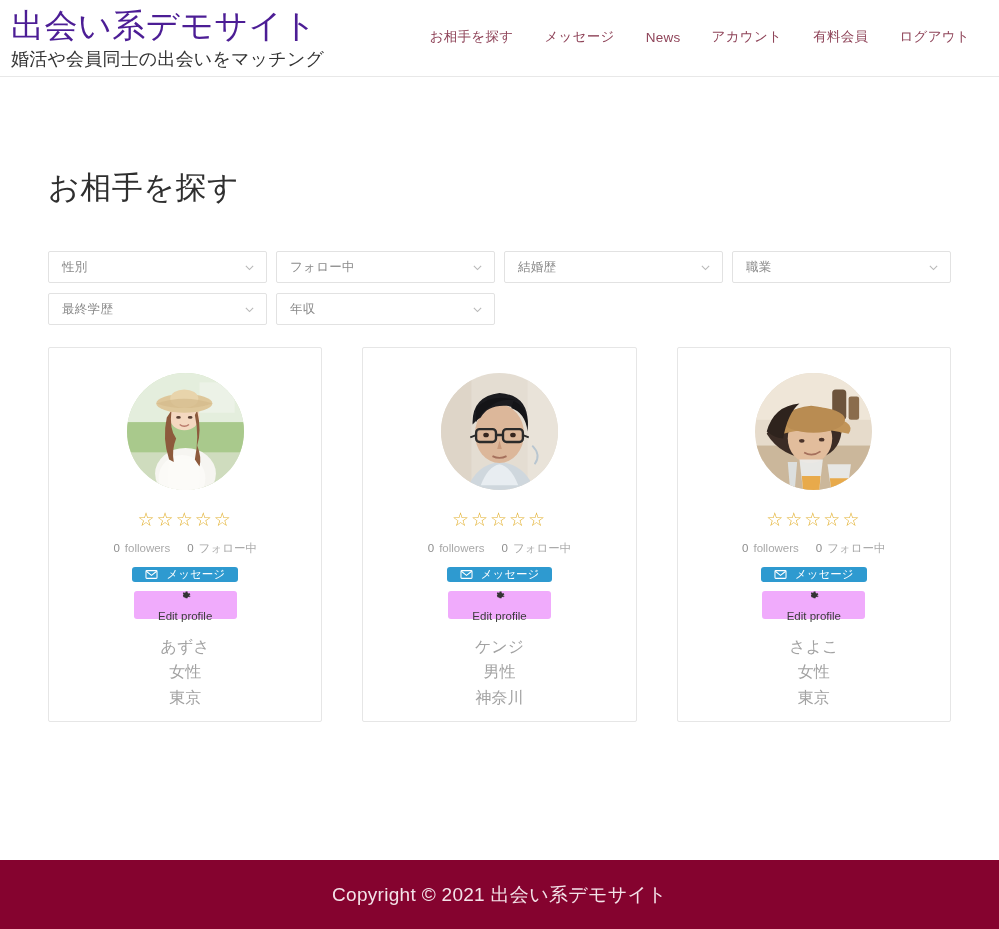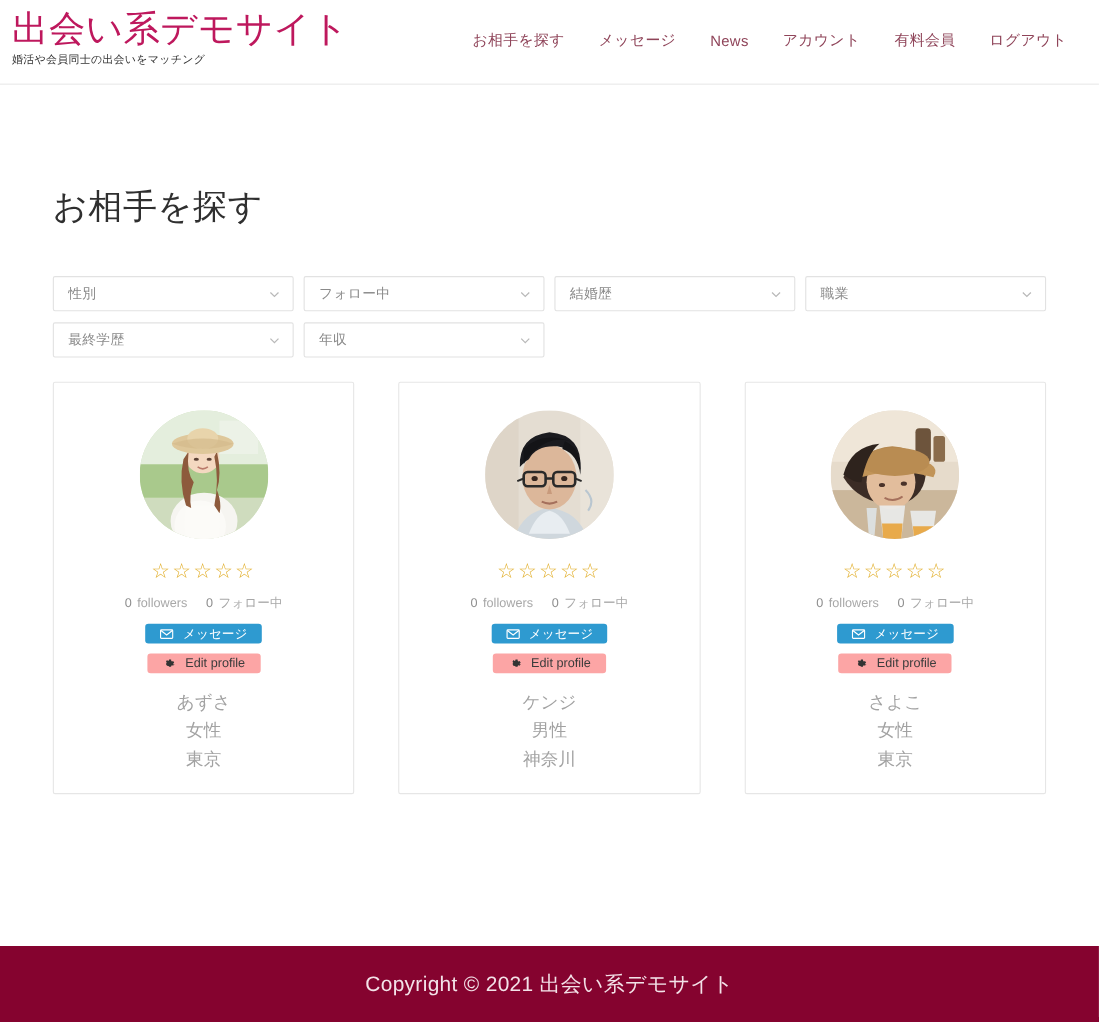--- a/index.html
+++ b/index.html
@@ -23,27 +23,27 @@
     padding: 0;
     position: relative;
   }
   .brand {
     padding-left: 11px;
     padding-top: 5px;
   }
   .brand-title {
     font-size: 33px;
     font-weight: 400;
-    color: #be185d;
+    color: #4c1d95;
     line-height: 1.3;
     letter-spacing: 0.5px;
     white-space: nowrap;
   }
   .brand-sub {
-    font-size: 10px;
+    font-size: 18px;
     color: #333333;
     margin-top: -1px;
     letter-spacing: 0.2px;
     white-space: nowrap;
   }
   .main-nav {
     display: flex;
     align-items: center;
     gap: 31px;
     padding-right: 29px;
@@ -167,23 +167,24 @@
     font-size: 11.5px;
     cursor: pointer;
     padding: 0 13px;
     font-family: "Liberation Sans", sans-serif;
   }
   .btn-message {
     background: #2e9ad0;
     color: #ffffff;
   }
   .btn-edit {
-    background: #fca5a5;
+    background: #f0abfc;
     color: #3c3c3c;
     margin-top: 9px;
+    flex-direction: column;
   }
   .btn-icon { width: 13px; height: 13px; flex: none; display: block; }
 
   .profile-meta {
     margin-top: 15px;
     text-align: center;
     color: #a2a2a2;
     font-size: 16px;
     line-height: 1.58;
   }

